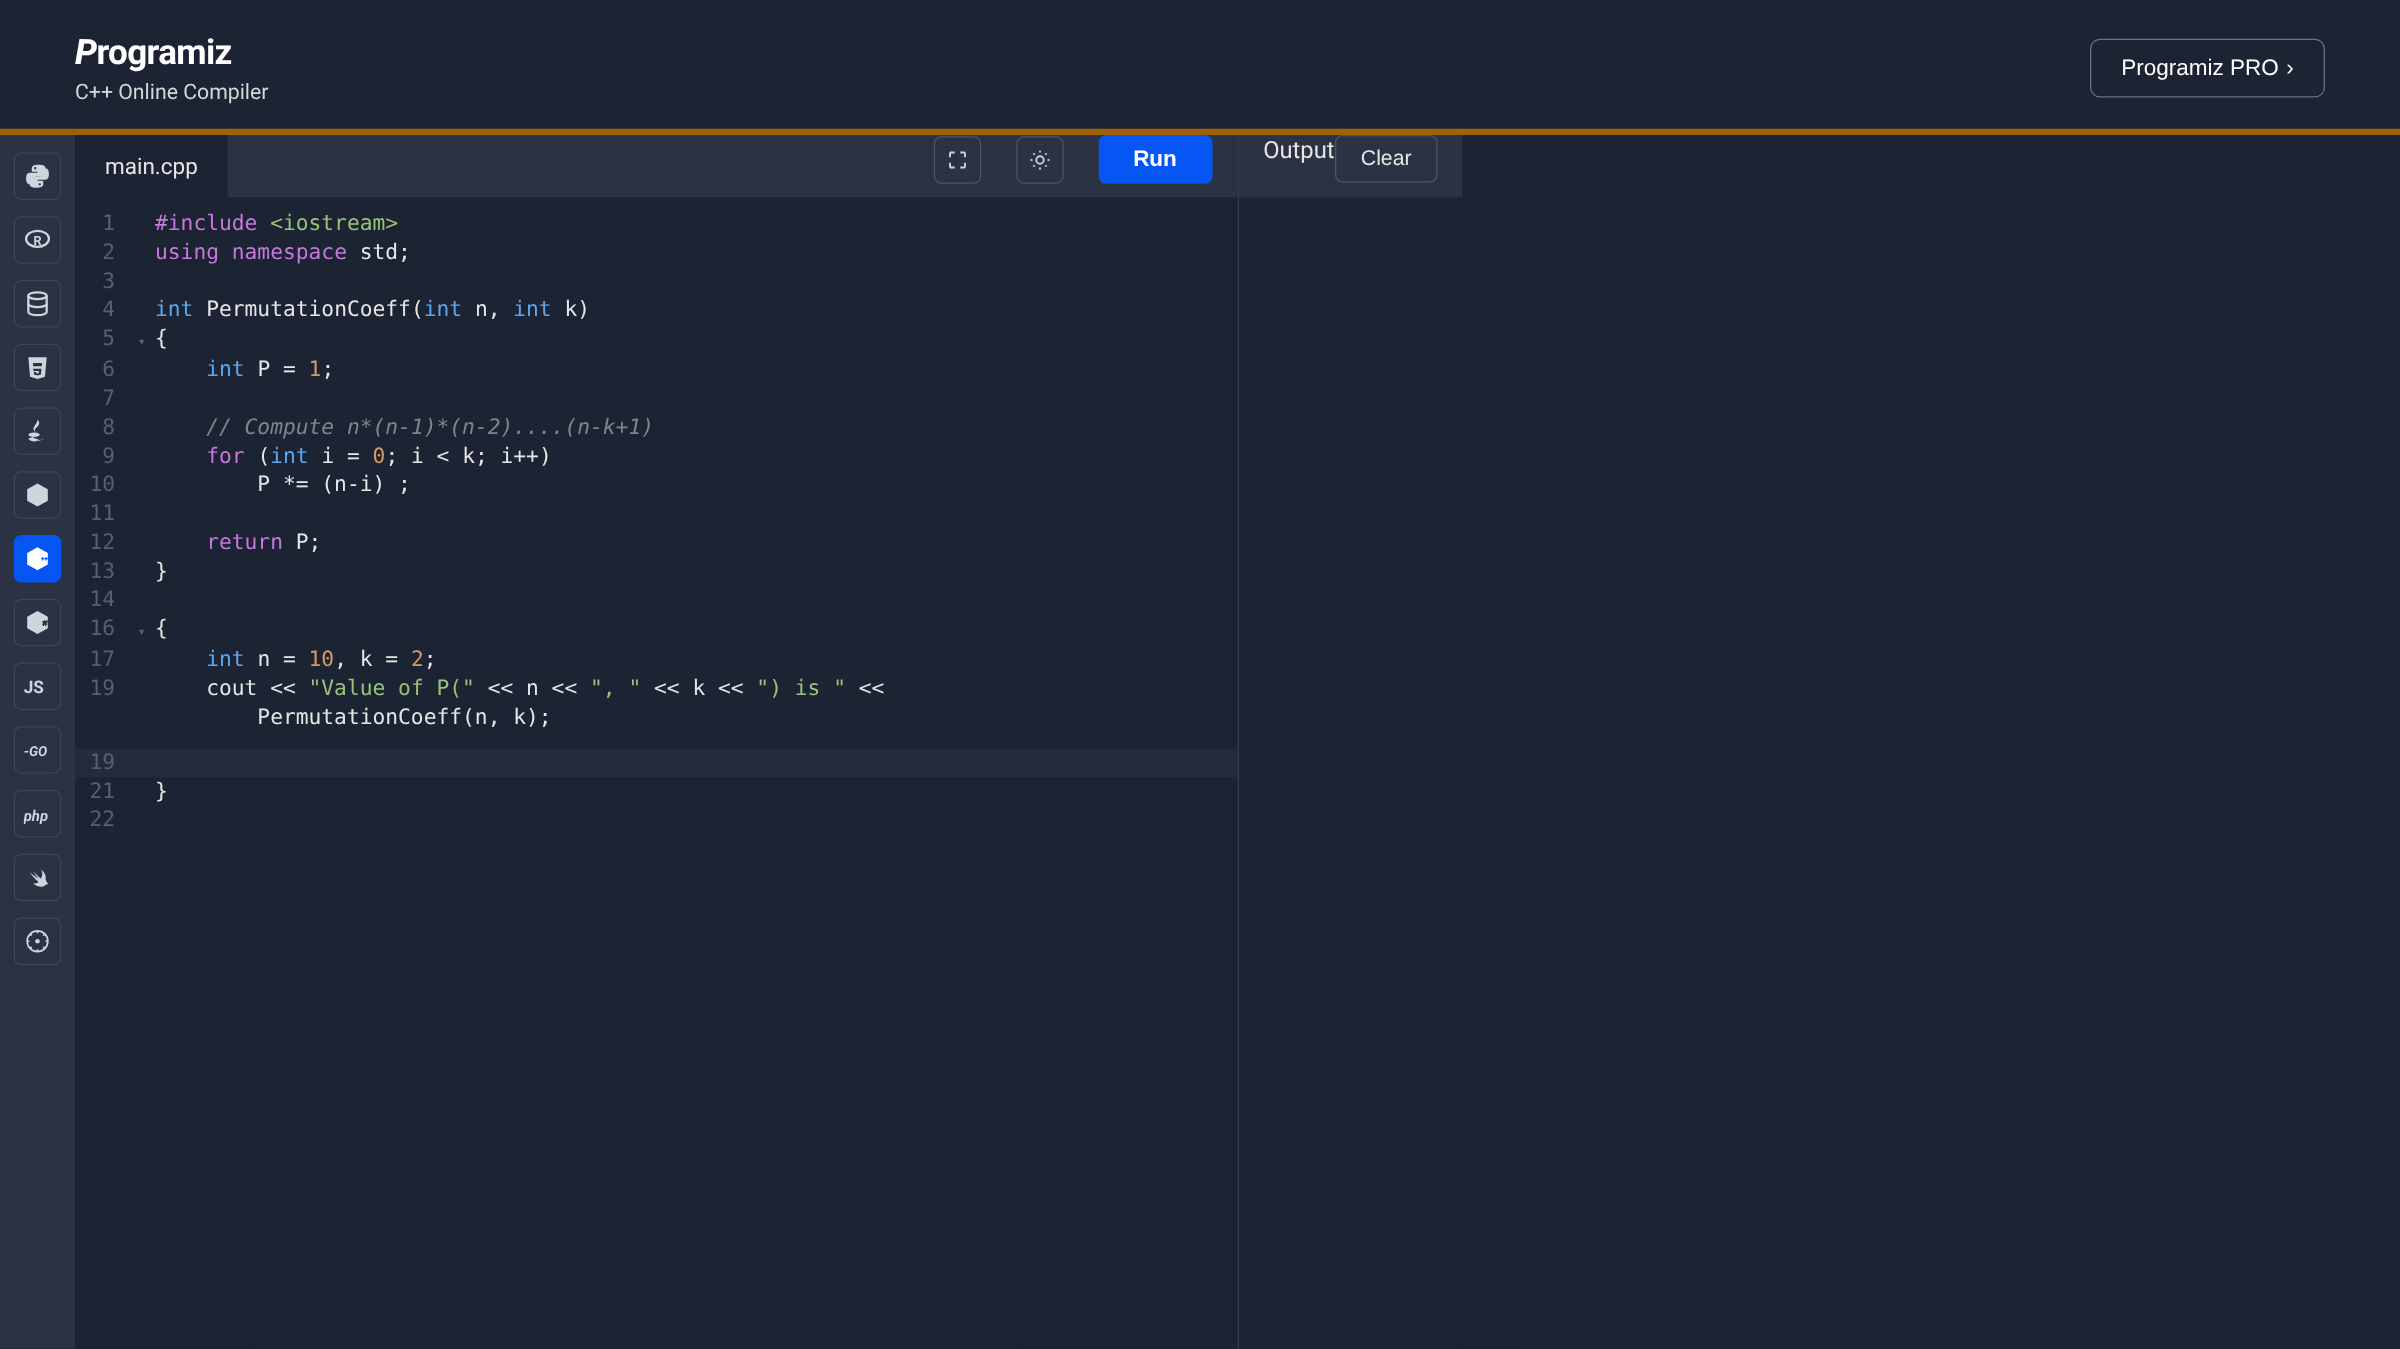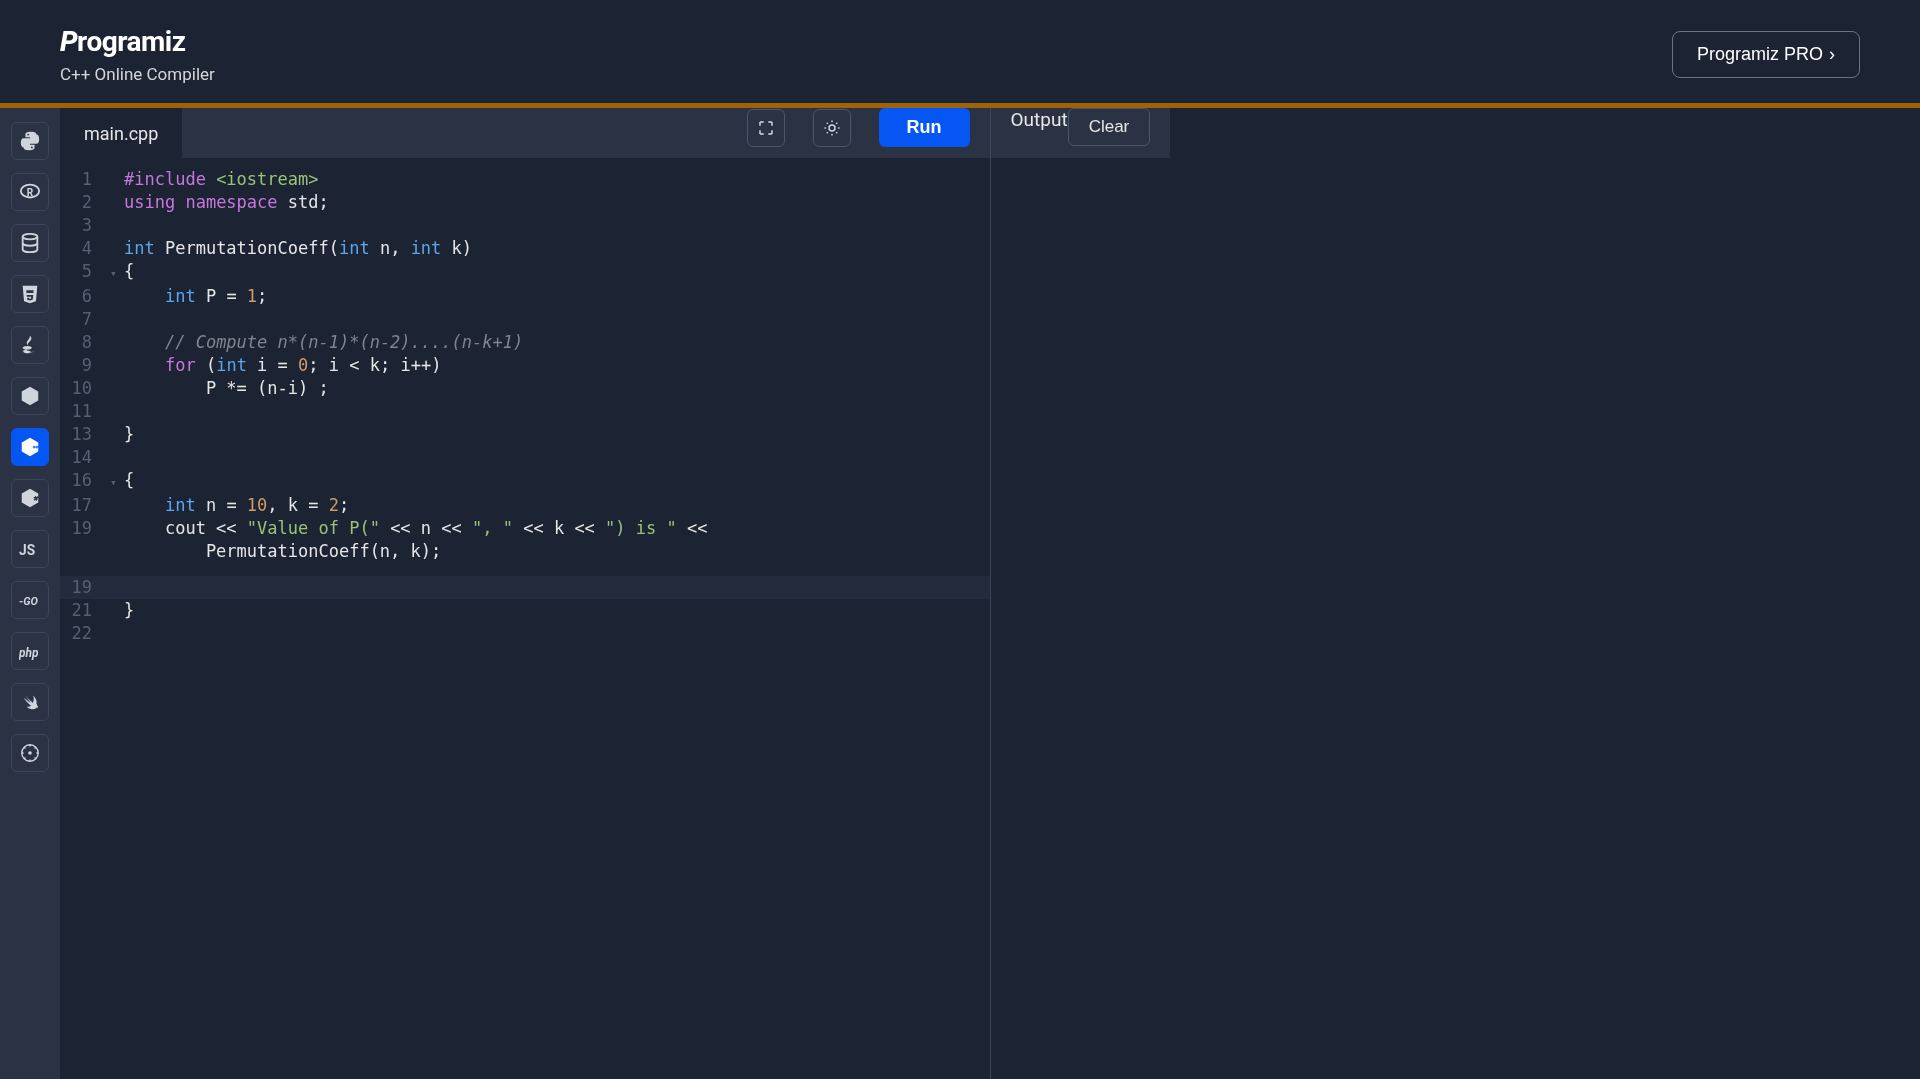--- a/index.html
+++ b/index.html
@@ -298,20 +298,21 @@
         <div class="code-line"><div class="gutter">2</div><div class="fold-marker"></div><div class="code-text"><span class="tok-keyword">using </span><span class="tok-keyword">namespace </span><span>std;</span></div></div>
         <div class="code-line"><div class="gutter">3</div><div class="fold-marker"></div><div class="code-text"></div></div>
         <div class="code-line"><div class="gutter">4</div><div class="fold-marker"></div><div class="code-text"><span class="tok-keyword2">int </span><span>PermutationCoeff(</span><span class="tok-keyword2">int </span><span>n, </span><span class="tok-keyword2">int </span><span>k)</span></div></div>
         <div class="code-line"><div class="gutter">5</div><div class="fold-marker">▾</div><div class="code-text"><span>{</span></div></div>
         <div class="code-line"><div class="gutter">6</div><div class="fold-marker"></div><div class="code-text"><span>    </span><span class="tok-keyword2">int </span><span>P = </span><span class="tok-number">1</span><span>;</span></div></div>
         <div class="code-line"><div class="gutter">7</div><div class="fold-marker"></div><div class="code-text"></div></div>
         <div class="code-line"><div class="gutter">8</div><div class="fold-marker"></div><div class="code-text"><span>    </span><span class="tok-comment">// Compute n*(n-1)*(n-2)....(n-k+1)</span></div></div>
         <div class="code-line"><div class="gutter">9</div><div class="fold-marker"></div><div class="code-text"><span>    </span><span class="tok-keyword">for </span><span>(</span><span class="tok-keyword2">int </span><span>i = </span><span class="tok-number">0</span><span>; i &lt; k; i++)</span></div></div>
         <div class="code-line"><div class="gutter">10</div><div class="fold-marker"></div><div class="code-text"><span>        P *= (n-i) ;</span></div></div>
         <div class="code-line"><div class="gutter">11</div><div class="fold-marker"></div><div class="code-text"></div></div>
+        <div class="code-line"><div class="gutter">12</div><div class="fold-marker"></div><div class="code-text"><span>    </span><span class="tok-keyword">return </span><span>P;</span></div></div>
         <div class="code-line"><div class="gutter">13</div><div class="fold-marker"></div><div class="code-text"><span>}</span></div></div>
         <div class="code-line"><div class="gutter">14</div><div class="fold-marker"></div><div class="code-text"></div></div>
         <div class="code-line"><div class="gutter">16</div><div class="fold-marker">▾</div><div class="code-text"><span>{</span></div></div>
         <div class="code-line"><div class="gutter">17</div><div class="fold-marker"></div><div class="code-text"><span>    </span><span class="tok-keyword2">int </span><span>n = </span><span class="tok-number">10</span><span>, k = </span><span class="tok-number">2</span><span>;</span></div></div>
         <div class="code-line"><div class="gutter">19</div><div class="fold-marker"></div><div class="code-text"><span>    cout &lt;&lt; </span><span class="tok-string">"Value of P("</span><span> &lt;&lt; n &lt;&lt; </span><span class="tok-string">", "</span><span> &lt;&lt; k &lt;&lt; </span><span class="tok-string">") is "</span><span> &lt;&lt;</span></div></div>
         <div class="code-line"><div class="gutter"></div><div class="fold-marker"></div><div class="code-text"><span>        PermutationCoeff(n, k);</span></div></div>
         <div class="code-line highlight"><div class="gutter">19</div><div class="fold-marker"></div><div class="code-text"></div></div>
         <div class="code-line"><div class="gutter">21</div><div class="fold-marker"></div><div class="code-text"><span>}</span></div></div>
         <div class="code-line"><div class="gutter">22</div><div class="fold-marker"></div><div class="code-text"></div></div>
       </div>

